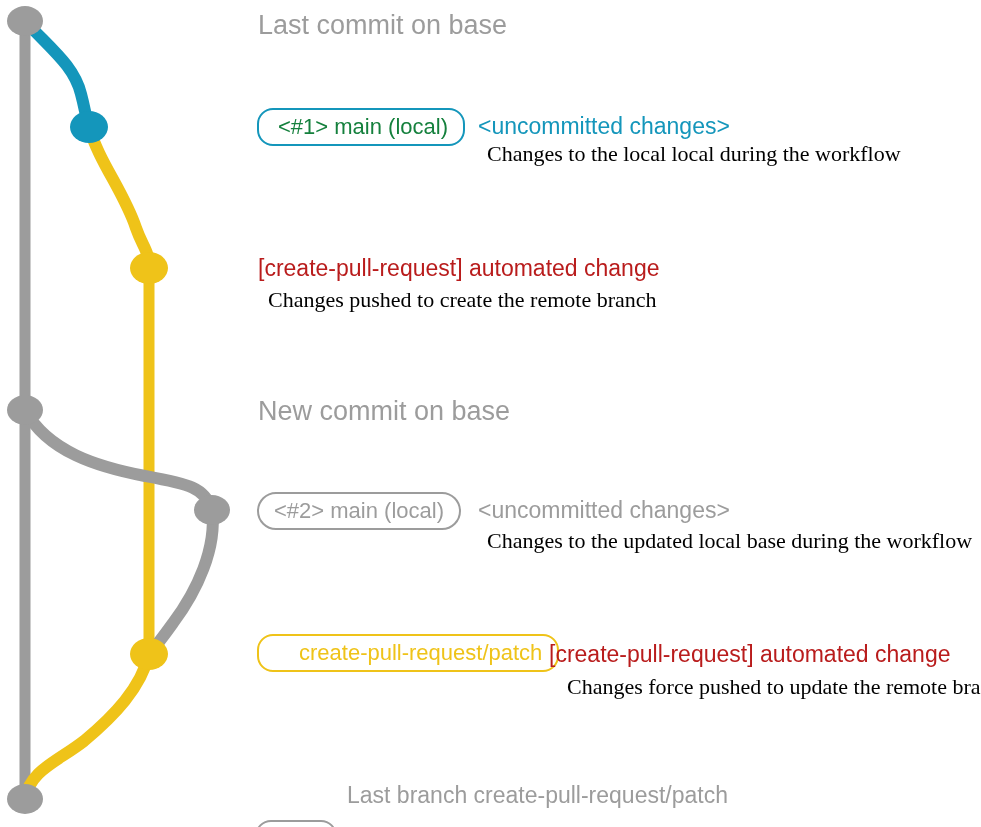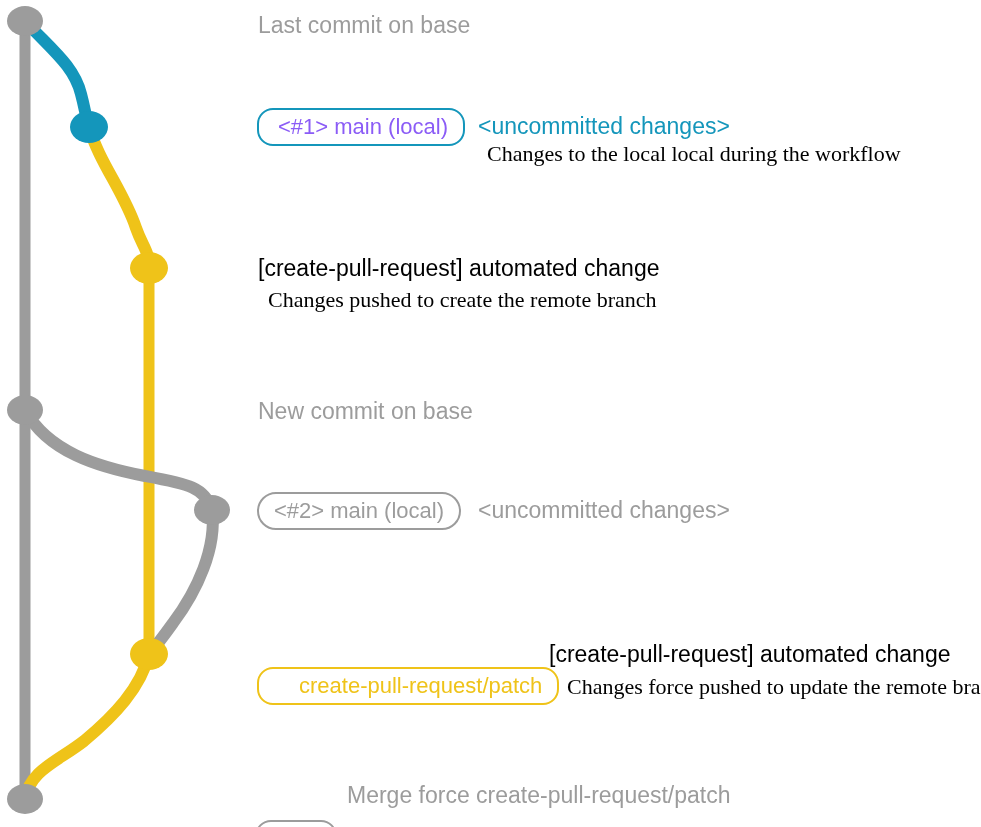--- a/index.html
+++ b/index.html
@@ -1,29 +1,29 @@
 <!DOCTYPE html>
 <html><head>
 <meta charset="utf-8">
 <style>
   html,body{margin:0;padding:0;background:#ffffff;}
   .canvas{position:relative;width:981px;height:827px;background:#ffffff;overflow:hidden;
           font-family:"Liberation Sans",sans-serif;}
   .graph-svg{position:absolute;left:0;top:0;}
   .abs{position:absolute;white-space:nowrap;}
-  .lbl-gray{font-size:23px;line-height:27px;color:#9c9c9c;}
+  .lbl-gray{font-size:27px;line-height:27px;color:#9c9c9c;}
   .heading{font-size:23px;line-height:27px;font-weight:400;}
   .head-blue{color:#1496bb;}
-  .head-yellow{color:#000000;text-align:right;}
+  .head-yellow{color:#b91c1c;text-align:right;}
   .head-gray{color:#9c9c9c;}
   .note{font-family:"Liberation Serif",serif;font-size:22px;line-height:25px;color:#000000;}
   .badge{display:inline-flex;align-items:center;justify-content:center;height:38px;
          padding:0 15px;border:2px solid;border-radius:16px;font-size:22px;line-height:22px;
          background:#ffffff;box-sizing:border-box;}
-  .badge-blue{color:#8b5cf6;border-color:#1496bb;padding-left:19px;}
+  .badge-blue{color:#15803d;border-color:#1496bb;padding-left:19px;}
   .badge-yellow{color:#efc319;border-color:#efc319;}
   .badge-gray{color:#9c9c9c;border-color:#9c9c9c;}
 </style>
 </head>
 <body>
 
 <div class="canvas">
 
   <svg class="graph-svg" width="981" height="827" viewBox="0 0 981 827">
 
@@ -50,21 +50,22 @@
   <div class="abs heading head-blue" style="left:478px;top:113px;">&lt;uncommitted changes&gt;</div>
   <div class="abs note" style="left:487px;top:141px;">Changes to the local local during the workflow</div>
 
   <div class="abs heading head-yellow" style="left:258px;top:255px;">[create-pull-request] automated change</div>
   <div class="abs note" style="left:268px;top:287px;">Changes pushed to create the remote branch</div>
 
   <div class="abs lbl-gray" style="left:258px;top:398px;">New commit on base</div>
 
   <div class="abs badge badge-gray" style="left:257px;top:492px;border-radius:19px;">&lt;#2&gt; main (local)</div>
   <div class="abs heading head-gray" style="left:478px;top:497px;">&lt;uncommitted changes&gt;</div>
+  <div class="abs note" style="left:487px;top:528px;">Changes to the updated local base during the workflow</div>
 
-  <div class="abs badge badge-yellow" style="left:257px;top:667px;padding-left:40px;">create-pull-request/patch</div>
+  <div class="abs badge badge-yellow" style="left:257px;top:634px;padding-left:40px;">create-pull-request/patch</div>
   <div class="abs heading head-yellow" style="left:549px;top:641px;">[create-pull-request] automated change</div>
   <div class="abs note" style="left:567px;top:674px;">Changes force pushed to update the remote branch</div>
 
   <div class="abs badge badge-gray" style="left:255px;top:820px;">main</div>
-  <div class="abs heading head-gray" style="left:347px;top:782px;">Merge force create-pull-request/patch</div>
+  <div class="abs heading head-gray" style="left:347px;top:782px;">Last branch create-pull-request/patch</div>
 
 </div>
 
 </body></html>

